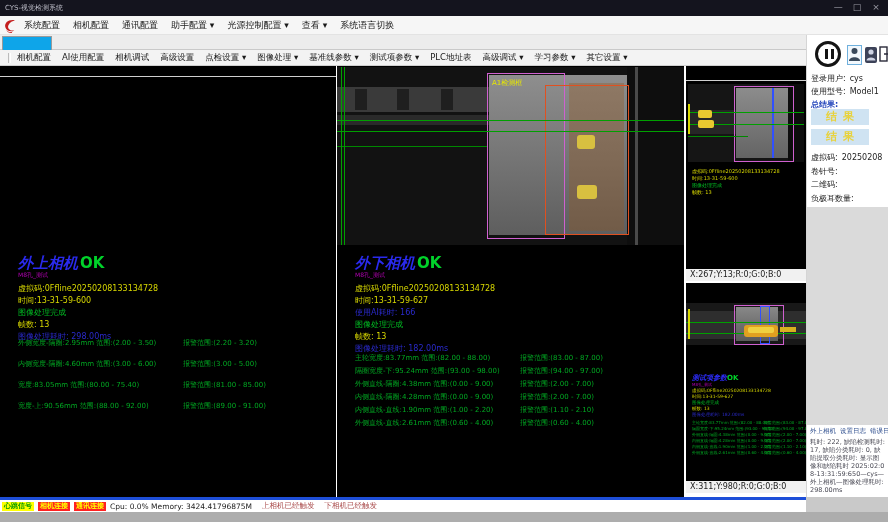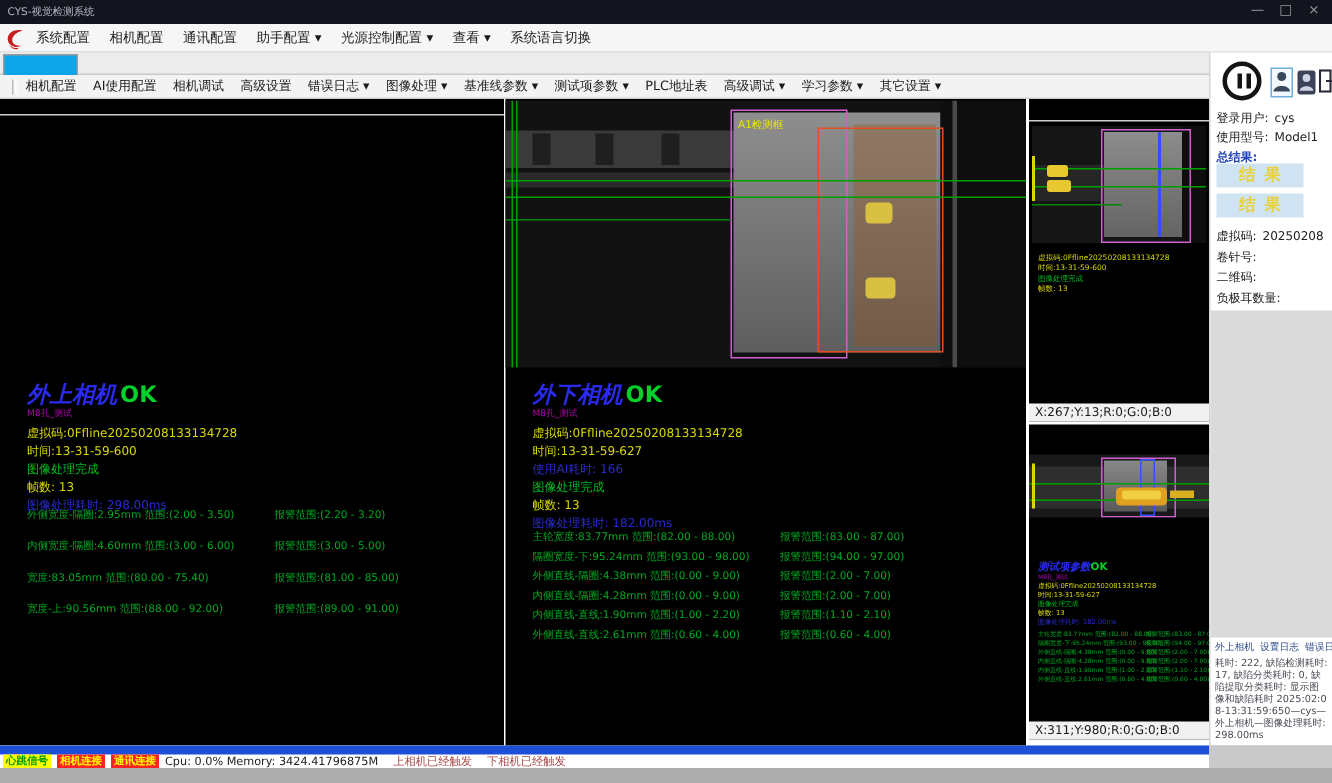--- a/index.html
+++ b/index.html
@@ -64,21 +64,21 @@
            word-break:break-all;}
   .btn-pause{position:absolute;left:8px;top:6px;width:26px;height:26px;border:3px solid #141414;
              border-radius:50%;box-sizing:border-box;background:#fff;}
   .btn-pause i{position:absolute;top:5px;width:3px;height:10px;background:#141414;}
   .btn-sm{position:absolute;box-sizing:border-box;}
   .btn-user{left:40px;top:10px;width:15px;height:20px;border:1px solid #6fb0dd;background:#f2f8fd;}
   .btn-avatar{left:58px;top:12px;width:12px;height:16px;border-radius:2px;background:#3c4258;}
   .btn-logout{left:72px;top:10px;width:13px;height:19px;}
   
   .statusbar{position:absolute;left:0;top:497px;width:806px;height:15px;background:#ffffff;
-             border-top:6px solid #1d4ed8;box-sizing:border-box;display:flex;align-items:center;
+             border-top:3px solid #1d4ed8;box-sizing:border-box;display:flex;align-items:center;
              gap:4px;padding-left:2px;font-size:7.5px;color:#222;white-space:nowrap;}
   .badge{padding:0 2px;font-size:7px;font-weight:bold;line-height:9px;}
   .b-heart{background:#ffff00;color:#009900;}
   .b-red{background:#ff2222;color:#ffff00;}
   .trig{color:#a84848;margin-left:6px;}
   .botstrip{position:absolute;left:0;top:512px;width:888px;height:10px;background:#adadad;}
   .sb-bottom{position:absolute;left:806px;top:497px;width:82px;height:15px;background:#c9c9c9;}
 </style>
 </head>
 <body>
@@ -113,21 +113,21 @@
   <div class="tabrow">
     <div class="tab">运行图像</div>
   </div>
 
   <div class="toolbar">
     <span class="grip"></span>
     <span>相机配置</span>
     <span>AI使用配置</span>
     <span>相机调试</span>
     <span>高级设置</span>
-    <span>错误日志 ▾</span>
+    <span>点检设置 ▾</span>
     <span>图像处理 ▾</span>
     <span>基准线参数 ▾</span>
     <span>测试项参数 ▾</span>
     <span>PLC地址表</span>
     <span>高级调试 ▾</span>
     <span>学习参数 ▾</span>
     <span>其它设置 ▾</span>
   </div>
 
   <div class="main">

